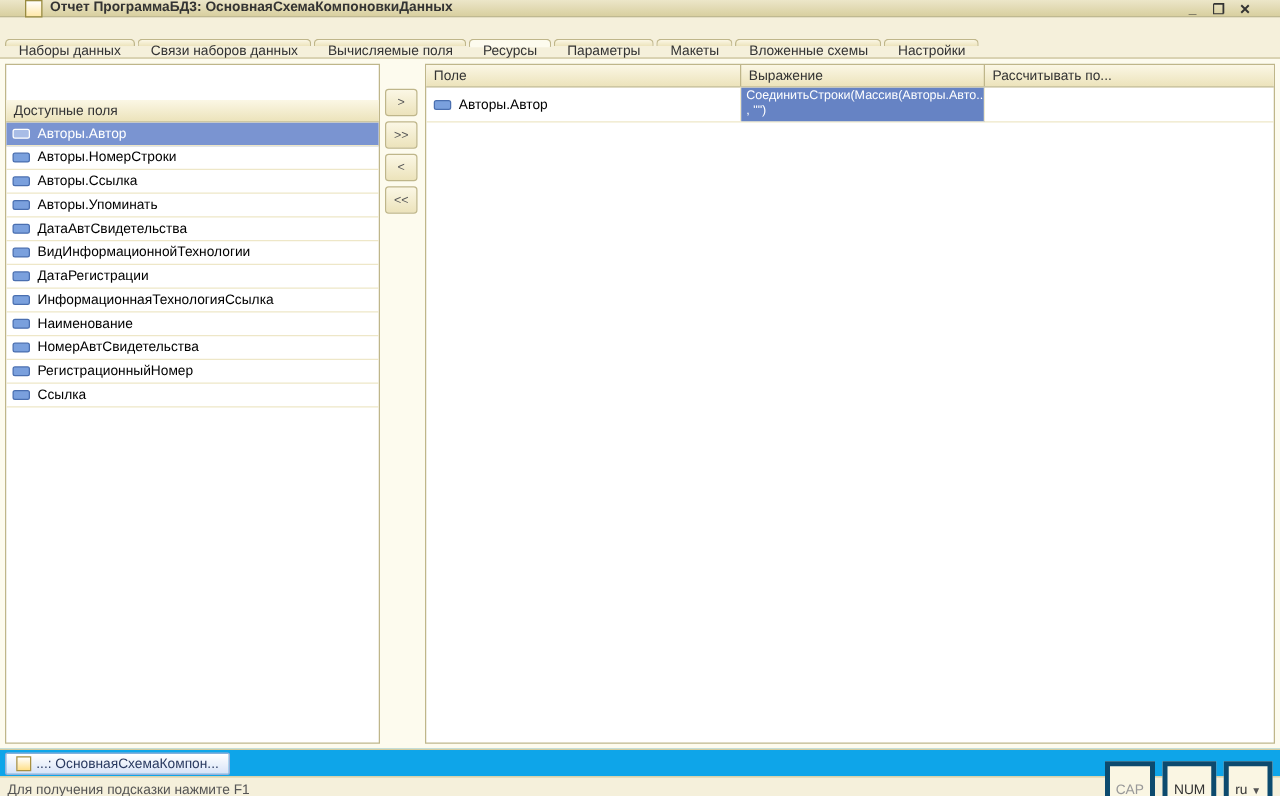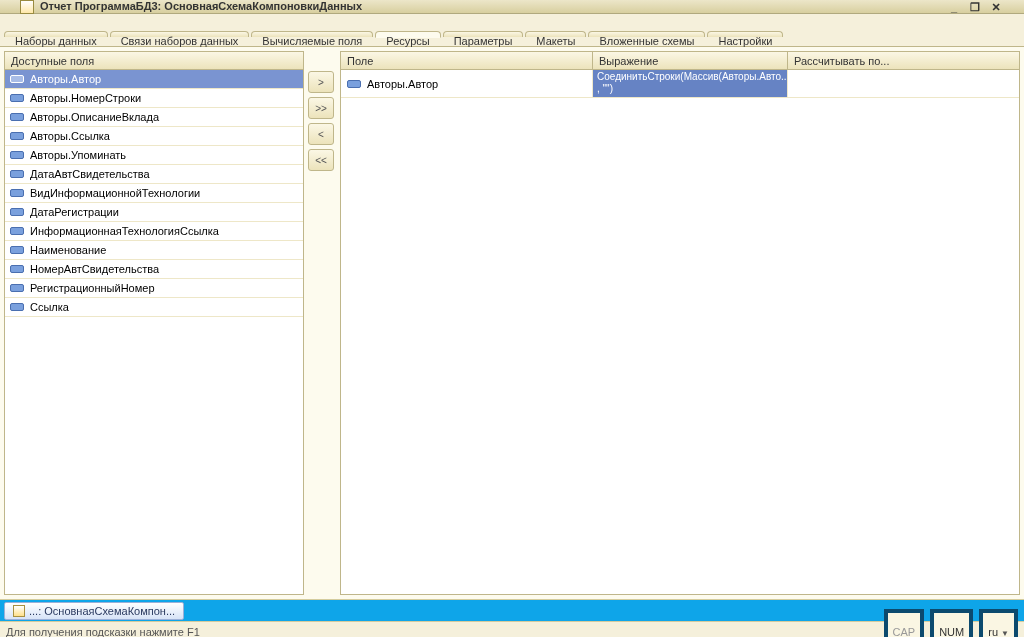--- a/index.html
+++ b/index.html
@@ -72,21 +72,21 @@
     flex-direction:column;
   }
   .panel.left { width:300px; }
   .panel.right { flex:1; }
   .col-head {
     background:linear-gradient(to bottom,#fbf7e5,#ece3bb);
     border-bottom:1px solid #bfb68a;
     padding:2px 6px;
     color:#333;
     height:18px;
-    display:flex;align-items:center;
+    display:flex;align-items:center;margin-top:28px;
   }
   .list {
     flex:1;
     overflow:auto;
   }
   .list-row {
     display:flex;
     align-items:center;
     padding:2px 5px;
     border-bottom:1px solid #eee7c8;
@@ -227,24 +227,20 @@
   <div class="panel left">
     <div class="col-head">Доступные поля</div>
     <div class="list" id="left-list">
         <div class="list-row selected">
           <div class="fld-icon"></div>
           <span>Авторы.Автор</span>
         </div>
         <div class="list-row">
           <div class="fld-icon"></div>
           <span>Авторы.НомерСтроки</span>
-        </div>
-        <div class="list-row">
-          <div class="fld-icon"></div>
-          <span>Авторы.ОписаниеВклада</span>
         </div>
         <div class="list-row">
           <div class="fld-icon"></div>
           <span>Авторы.Ссылка</span>
         </div>
         <div class="list-row">
           <div class="fld-icon"></div>
           <span>Авторы.Упоминать</span>
         </div>
         <div class="list-row">

